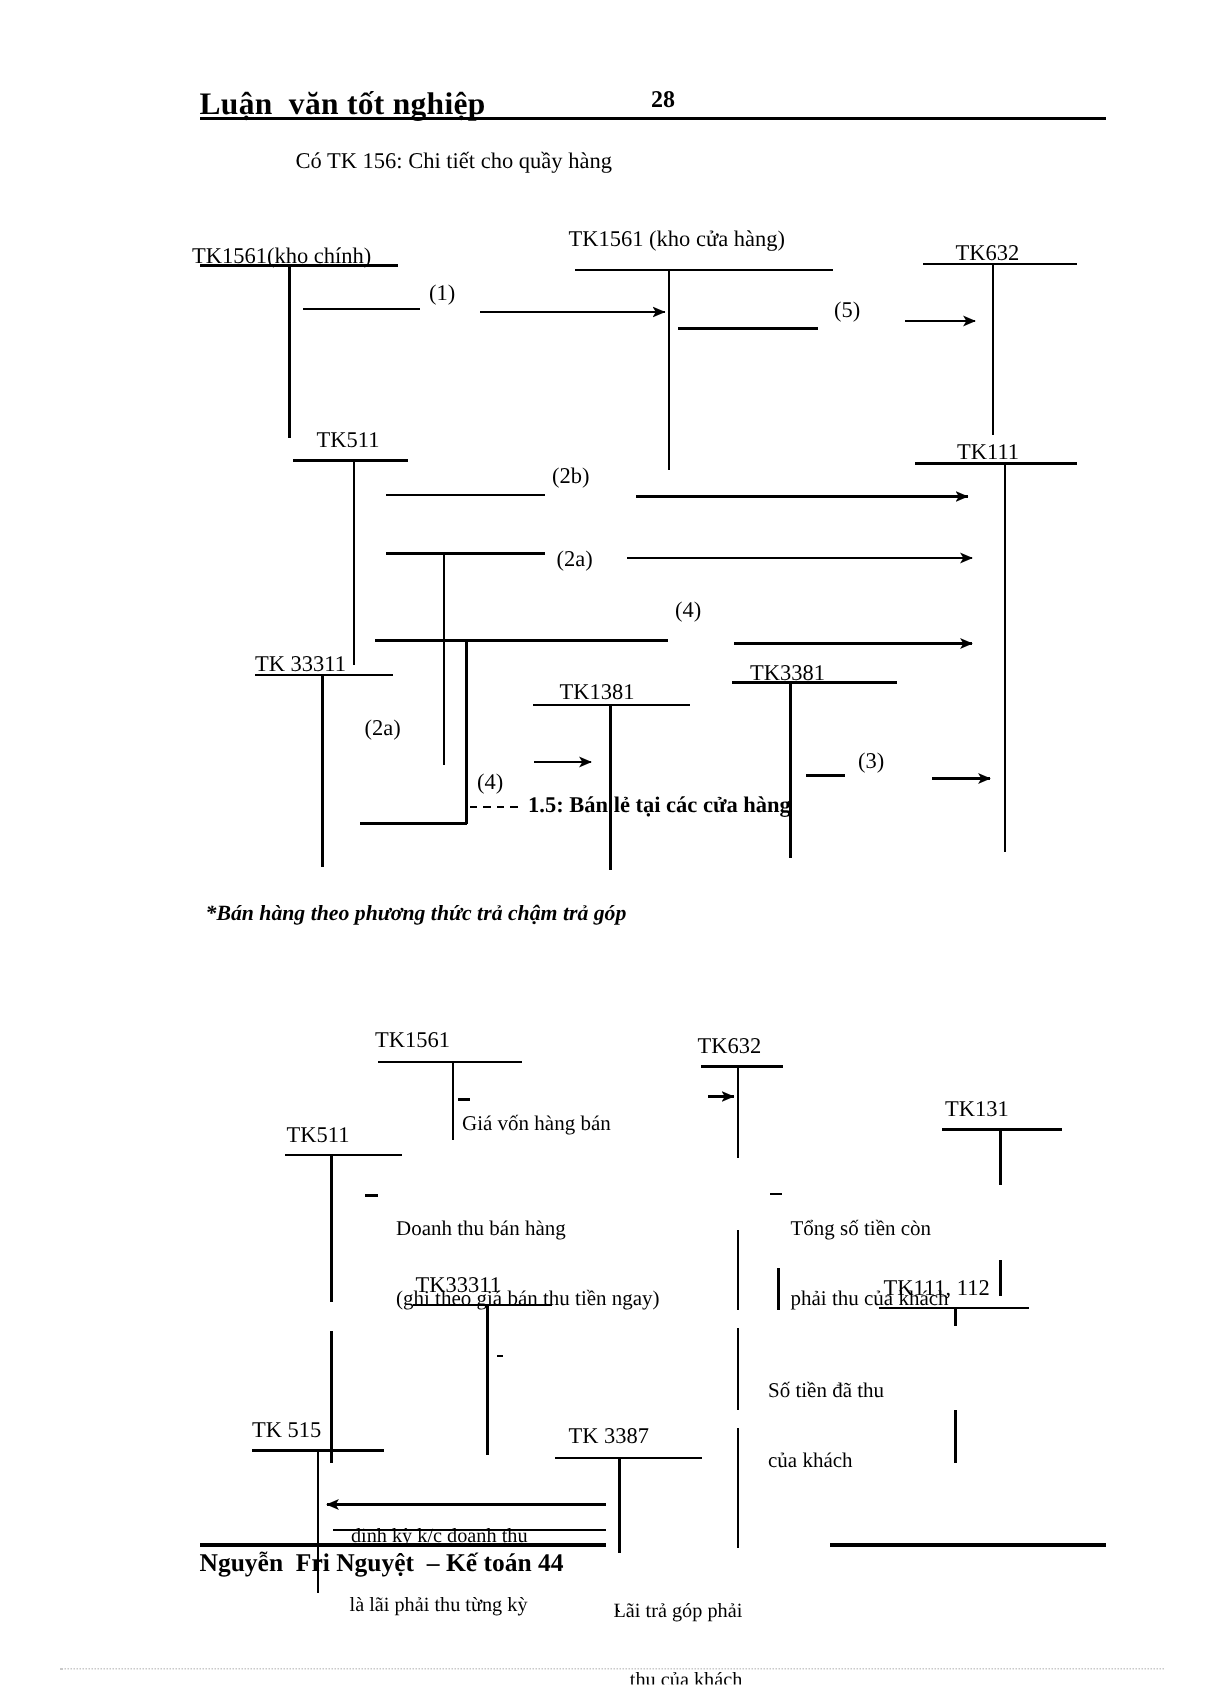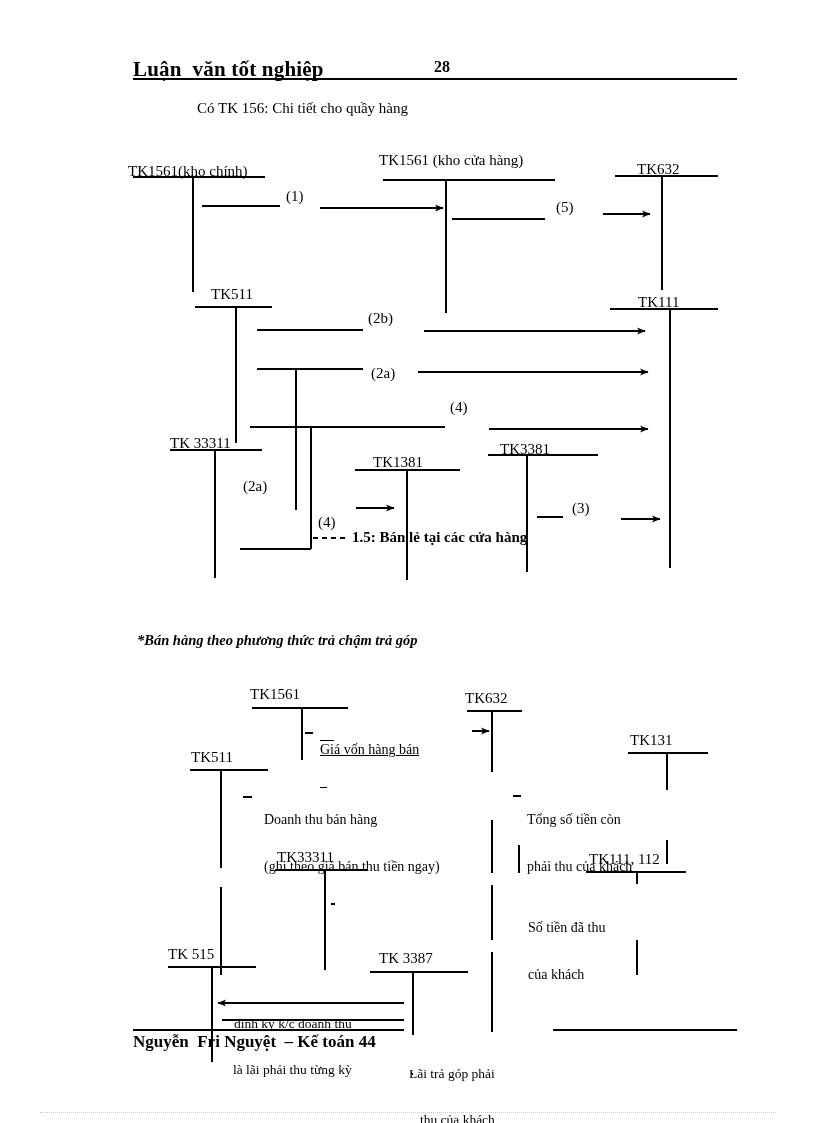--- a/index.html
+++ b/index.html
@@ -165,47 +165,47 @@
   <div class="t ref" style="left:556px;top:199px;">(5)</div>
   <div class="t ref" style="left:368px;top:310px;">(2b)</div>
   <div class="t ref" style="left:371px;top:365px;">(2a)</div>
   <div class="t ref" style="left:450px;top:399px;">(4)</div>
   <div class="t ref" style="left:243px;top:478px;">(2a)</div>
   <div class="t ref" style="left:318px;top:514px;">(4)</div>
   <div class="t ref" style="left:572px;top:500px;">(3)</div>
 
   <div class="t sub" style="left:352px;top:529px;font-weight:bold;">1.5: Bán lẻ tại các cửa hàng</div>
 
-  <div class="t ital" style="left:137px;top:632px;text-align:center;">*Bán hàng theo phương thức trả chậm trả góp</div>
+  <div class="t ital" style="left:137px;top:601px;text-align:center;">*Bán hàng theo phương thức trả chậm trả góp</div>
 
   <div class="t acct" style="left:250px;top:686px;">TK1561</div>
   <div class="t acct" style="left:465px;top:690px;">TK632</div>
   <div class="t acct" style="left:630px;top:732px;">TK131</div>
   <div class="t acct" style="left:191px;top:749px;">TK511</div>
   <div class="t acct" style="left:277px;top:849px;">TK33311</div>
   <div class="t acct" style="left:589px;top:851px;">TK111, 112</div>
   <div class="t acct" style="left:168px;top:946px;">TK 515</div>
   <div class="t acct" style="left:379px;top:950px;">TK 3387</div>
 
-  <div class="t note" style="left:320px;top:711px;text-decoration:underline;">
+  <div class="t note" style="left:308px;top:711px;">
     <div>Giá vốn hàng bán</div>
   </div>
 
   <div class="t note" style="left:264px;top:781px;">
     <div>Doanh thu bán hàng</div>
     <div>(ghi theo giá bán thu tiền ngay)</div>
   </div>
 
   <div class="t note" style="left:527px;top:781px;">
     <div>Tổng số tiền còn</div>
     <div>phải thu của khách</div>
   </div>
 
 
-  <div class="t note" style="left:528px;top:889px;">
+  <div class="t note" style="left:512px;top:889px;">
     <div>Số tiền đã thu</div>
     <div>của khách</div>
   </div>
 
   <div class="t note-sm" style="left:233px;top:986px;">
     <div>định kỳ k/c doanh thu</div>
     <div>là lãi phải thu từng kỳ</div>
   </div>
 
   <div class="t note-sm" style="left:409px;top:1036px;">

